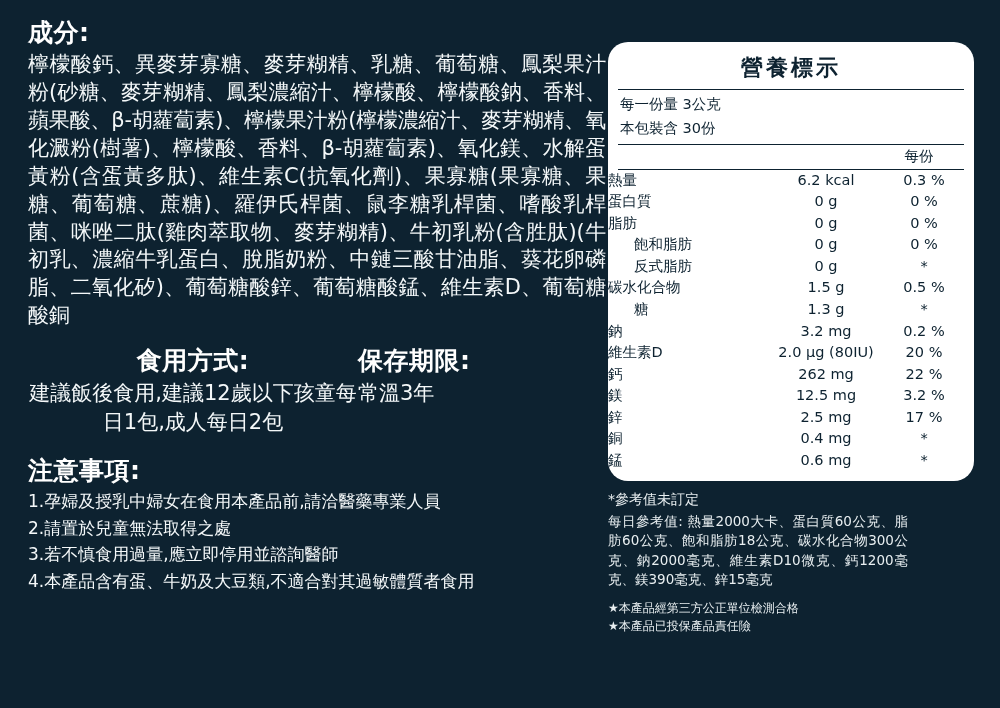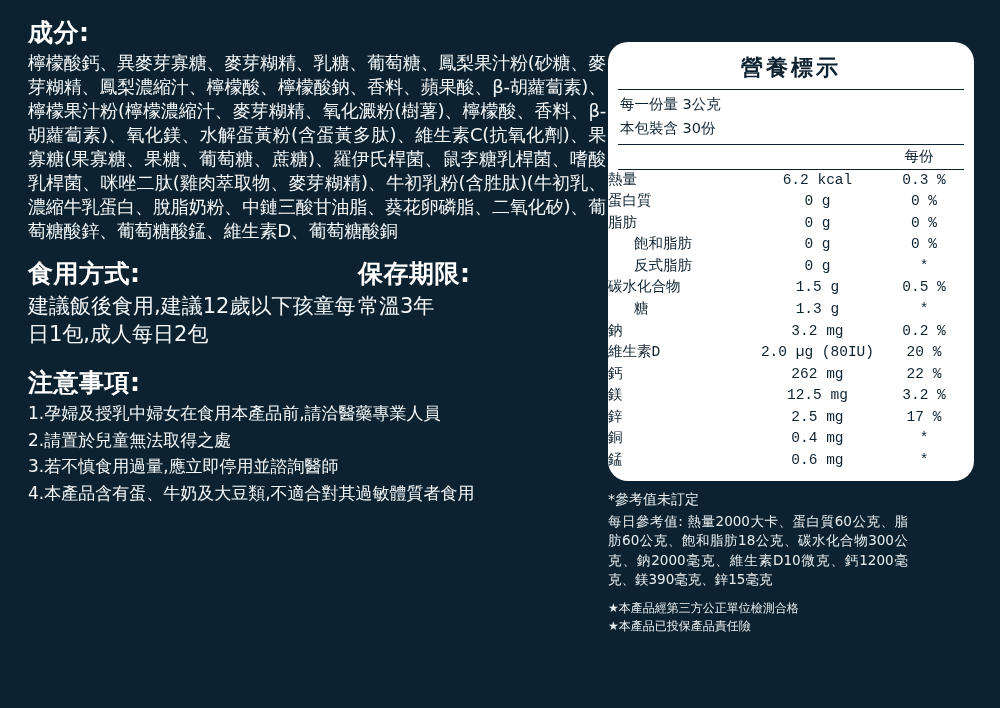--- a/index.html
+++ b/index.html
@@ -31,32 +31,32 @@
     padding-top: 2px;
   }
   .sec-title {
     font-size: 25px;
     font-weight: bold;
     letter-spacing: 0.5px;
     margin: 0 0 2px 0;
     color: #ffffff;
   }
   .ing-body {
-    font-size: 18px;
+    font-size: 21px;
     line-height: 1.33;
     letter-spacing: -0.2px;
     color: #f4f8f9;
     text-align: justify;
   }
   .two-col {
     display: flex;
     margin-top: 14px;
     gap: 0;
   }
-  .two-col .col-a { width: 330px; flex: 0 0 330px; }
+  .two-col .col-a { width: 330px; flex: 0 0 330px; text-align: center; }
   .two-col .col-b { flex: 1 1 auto; }
   .sub-text {
     font-size: 21px;
     line-height: 1.35;
     color: #f4f8f9;
     margin-top: 1px;
   }
   .notice {
     margin-top: 18px;
   }
@@ -105,21 +105,20 @@
     padding: 2px 12px 3px 12px;
     justify-content: flex-end;
     gap: 8px;
   }
   .hdr-row .h1 { width: 86px; text-align: center; }
   .hdr-row .h2 { width: 104px; text-align: center; }
   table.nutri {
     width: 100%;
     border-collapse: collapse;
     font-size: 14.5px;
-    font-family: Liberation Mono, monospace;
   }
   table.nutri td {
     padding: 1px 0;
     vertical-align: baseline;
     line-height: 1.35;
   }
   td.nm { padding-left: 12px; white-space: nowrap; }
   td.nm.ind { padding-left: 26px; }
   td.vl { width: 96px; text-align: center; white-space: nowrap; }
   td.pc { width: 100px; text-align: center; white-space: nowrap; padding-right: 10px; }

